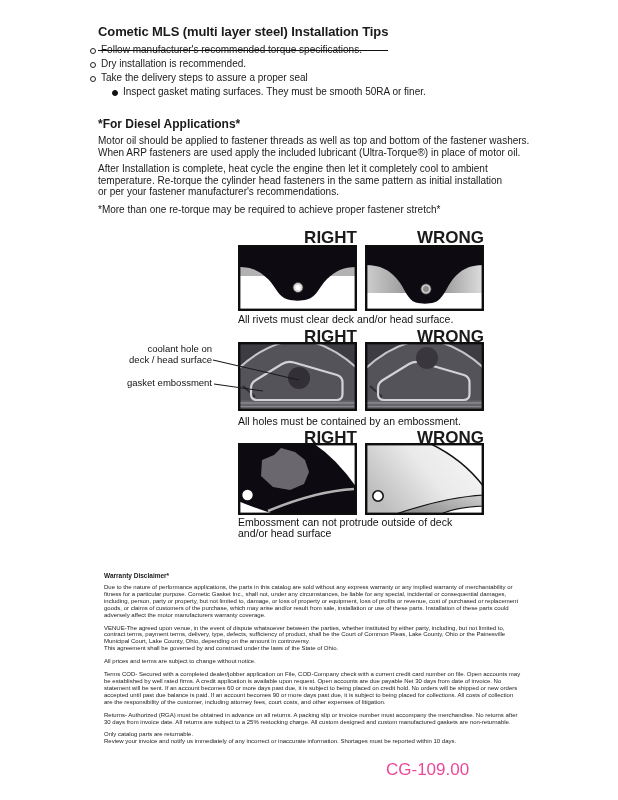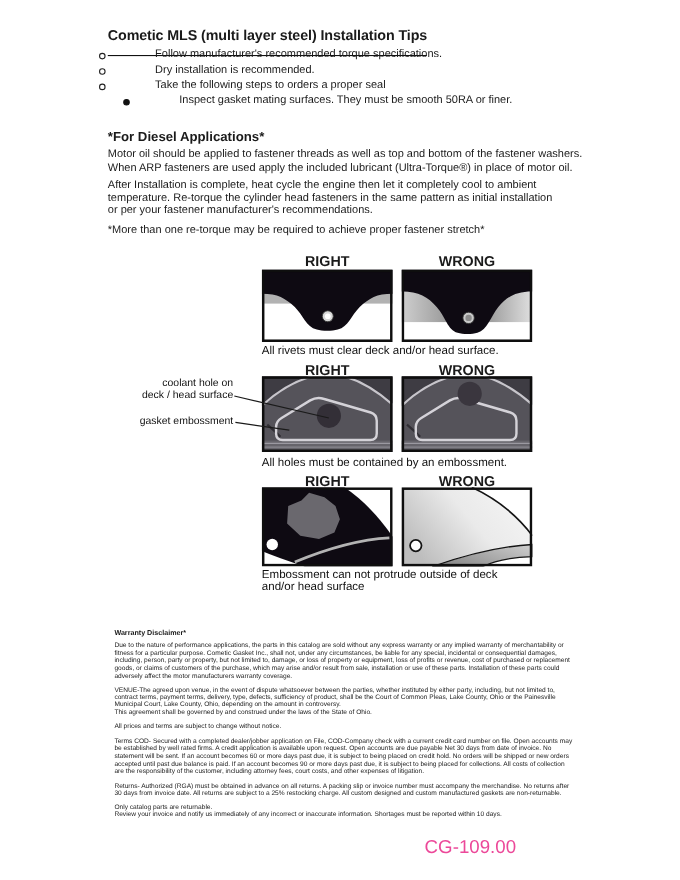--- a/index.html
+++ b/index.html
@@ -4,33 +4,33 @@
 <style>
   html,body{margin:0;padding:0;}
   body{width:618px;height:800px;background:#ffffff;overflow:hidden;
        font-family:"Liberation Sans", sans-serif;color:#1a1a1a;position:relative;}
   .abs{position:absolute;}
   
   .title{left:98px;top:24px;font-size:13px;font-weight:bold;letter-spacing:-0.1px;
          border-bottom:1.6px solid #111;padding-bottom:11px;margin:0;display:inline-block;}
   
   .bullets{left:90px;top:43px;width:460px;font-size:10px;line-height:14px;}
-  .b-row{display:flex;gap:40px;}
+  .b-row{display:flex;}
   .b-sub{margin-left:22px;}
   .dot{flex:0 0 auto;width:4px;height:4px;border-radius:50%;margin:4.5px 5px 0 0;}
   .dot-open{border:1px solid #222;background:#fff;}
   .dot-fill{border:1px solid #111;background:#111;}
   
   .diesel-h{left:98px;top:117px;font-size:12px;font-weight:bold;margin:0;}
   .para{margin:0;font-size:10px;line-height:11.5px;white-space:pre-line;}
   .p1{left:98px;top:135px;width:470px;}
   .p2{left:98px;top:163px;width:470px;}
   .p3{left:98px;top:204px;width:470px;}
   
-  .fig-h{width:119px;text-align:center;font-size:13px;line-height:13px;font-weight:bold;}
+  .fig-h{width:119px;text-align:right;font-size:17px;line-height:13px;font-weight:bold;}
   .col-l{left:238px;} .col-r{left:365px;}
   .hr1{top:231px;} .hr2{top:330px;} .hr3{top:431px;}
   .box{display:block;}
   .br1{top:245px;} .br2{top:342px;} .br3{top:443px;}
   .cap{left:238px;font-size:10.5px;line-height:11px;color:#111;white-space:pre-line;}
   .cap1{top:314px;} .cap2{top:416px;} .cap3{top:517px;}
   .figlbl{left:110px;width:102px;text-align:right;font-size:9.5px;line-height:11px;
           white-space:pre-line;color:#111;}
   .lbl1{top:343px;} .lbl2{top:377px;}
   .ptr{left:210px;top:353px;z-index:5;}
@@ -52,21 +52,21 @@
     <div class="b-row">
       <span class="dot dot-open"></span>
       <span>Follow manufacturer's recommended torque specifications.</span>
     </div>
     <div class="b-row">
       <span class="dot dot-open"></span>
       <span>Dry installation is recommended.</span>
     </div>
     <div class="b-row">
       <span class="dot dot-open"></span>
-      <span>Take the following steps to orders a proper seal</span>
+      <span>Take the delivery steps to assure a proper seal</span>
     </div>
     <div class="b-row b-sub">
       <span class="dot dot-fill"></span>
       <span>Inspect gasket mating surfaces.  They must be smooth 50RA or finer.</span>
     </div>
   </div>
 
   <h2 class="abs diesel-h">*For Diesel Applications*</h2>
   <p class="abs para p1">Motor oil should be applied to fastener threads as well as top and bottom of the fastener washers.
 When ARP fasteners are used apply the included lubricant (Ultra-Torque®) in place of motor oil.</p>

